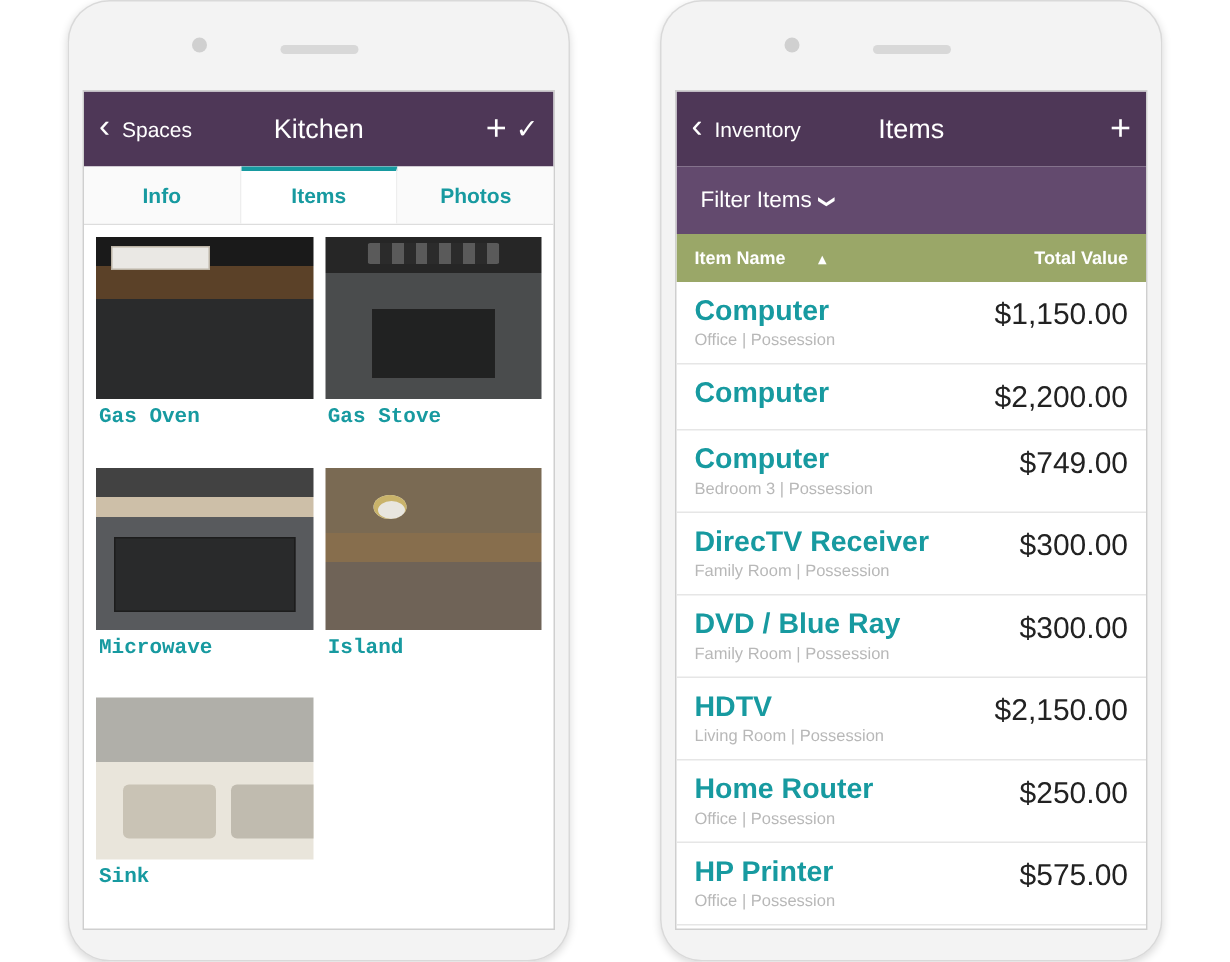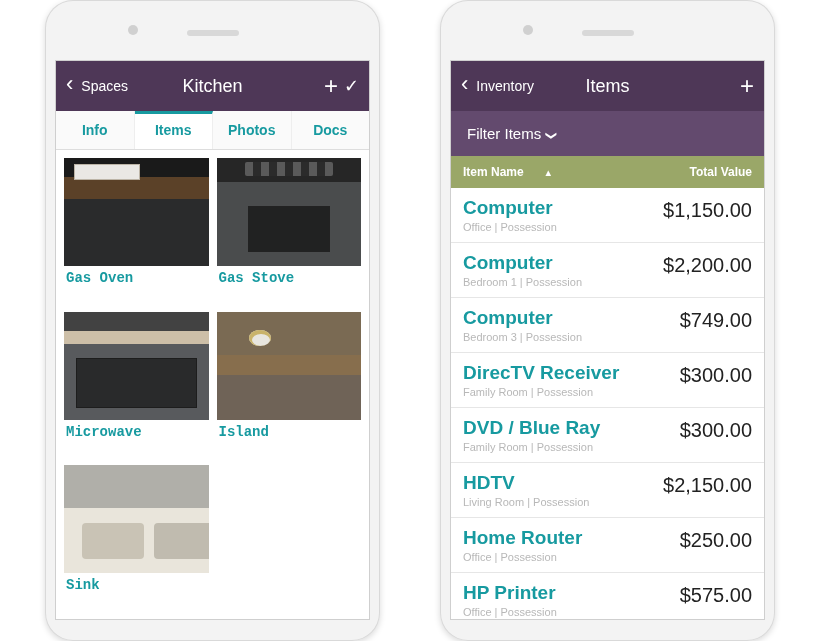--- a/index.html
+++ b/index.html
@@ -198,21 +198,20 @@
       <div class="right">
         <span class="plus-icon">+</span>
         <span class="check-icon">✓</span>
       </div>
     </div>
 
     <div class="tabs">
       <div class="tab">Info</div>
       <div class="tab active">Items</div>
       <div class="tab">Photos</div>
-      <div class="tab">Docs</div>
     </div>
 
     <div class="grid" id="item-grid">
         <div class="card">
           <div class="thumb t-oven"></div>
           <div class="caption">Gas Oven</div>
         </div>
         <div class="card">
           <div class="thumb t-stove"></div>
           <div class="caption">Gas Stove</div>
@@ -265,21 +264,20 @@
         <div class="row">
           <div class="meta">
             <div class="name">Computer</div>
             <div class="sub">Office | Possession</div>
           </div>
           <div class="val">$1,150.00</div>
         </div>
         <div class="row">
           <div class="meta">
             <div class="name">Computer</div>
-            <div class="sub">Bedroom 1 | Possession</div>
           </div>
           <div class="val">$2,200.00</div>
         </div>
         <div class="row">
           <div class="meta">
             <div class="name">Computer</div>
             <div class="sub">Bedroom 3 | Possession</div>
           </div>
           <div class="val">$749.00</div>
         </div>

